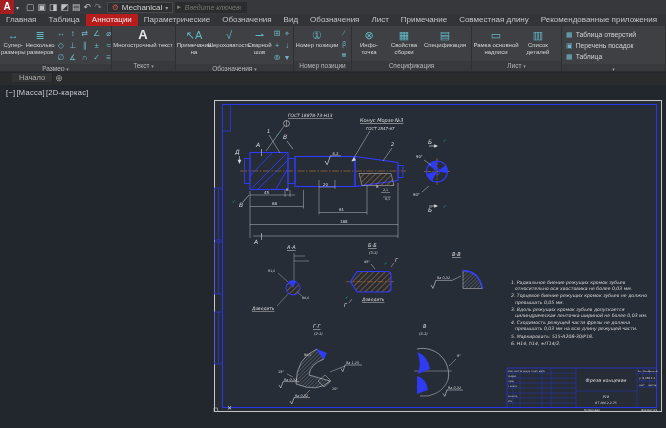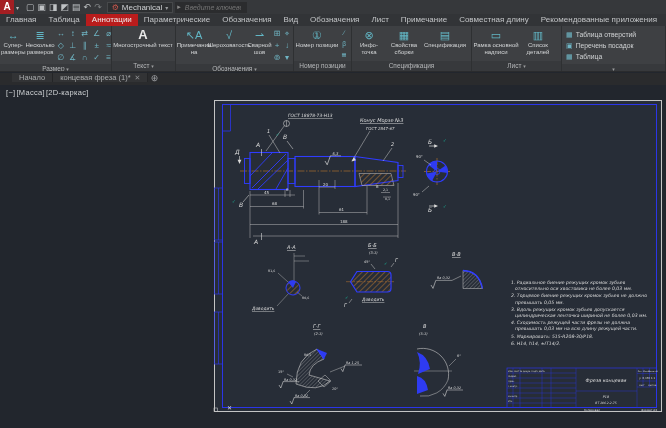--- a/index.html
+++ b/index.html
@@ -259,24 +259,20 @@
         </div>
       </div>
       <div class="plabel"><span class="pcaret">▾</span></div>
     </div>
   </div>
 
   <div class="filetabs">
     <div class="ftab">
       <span>Начало</span>
     </div>
-    <div class="ftab">
-      <span>концевая фреза (1)*</span>
-      <span class="close">✕</span>
-    </div>
     <div class="ftab-plus">⊕</div>
   </div>
 
   <div class="canvas">
     <div class="vpctl">
       <span>[−]</span>
       <span>[Масса]</span>
       <span>[2D-каркас]</span>
     </div>
 

